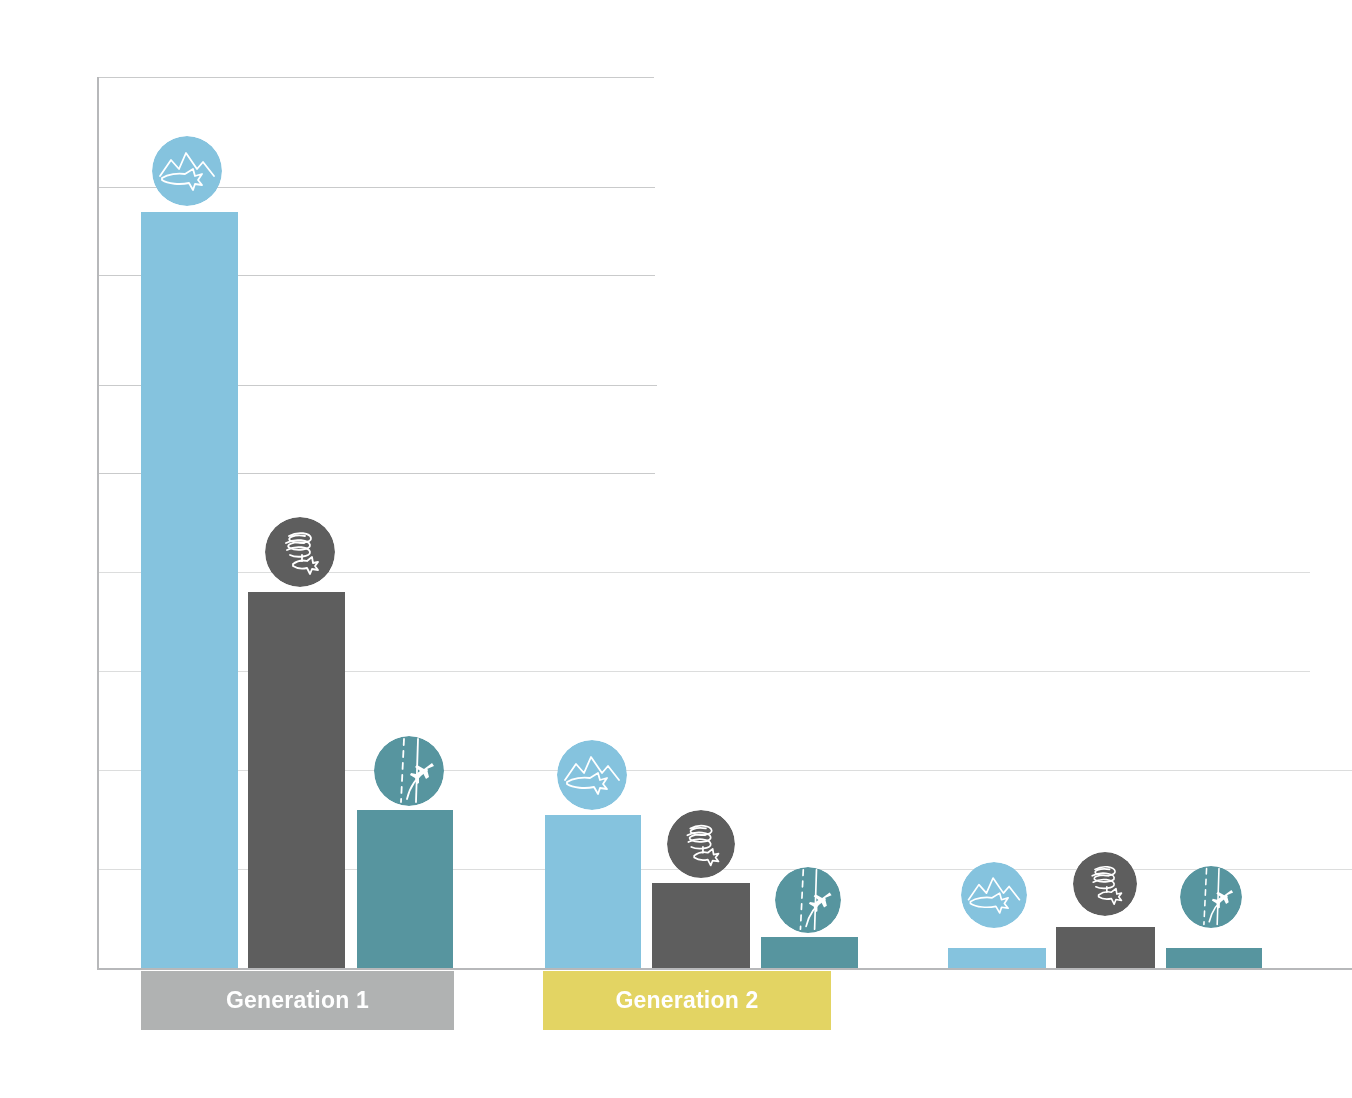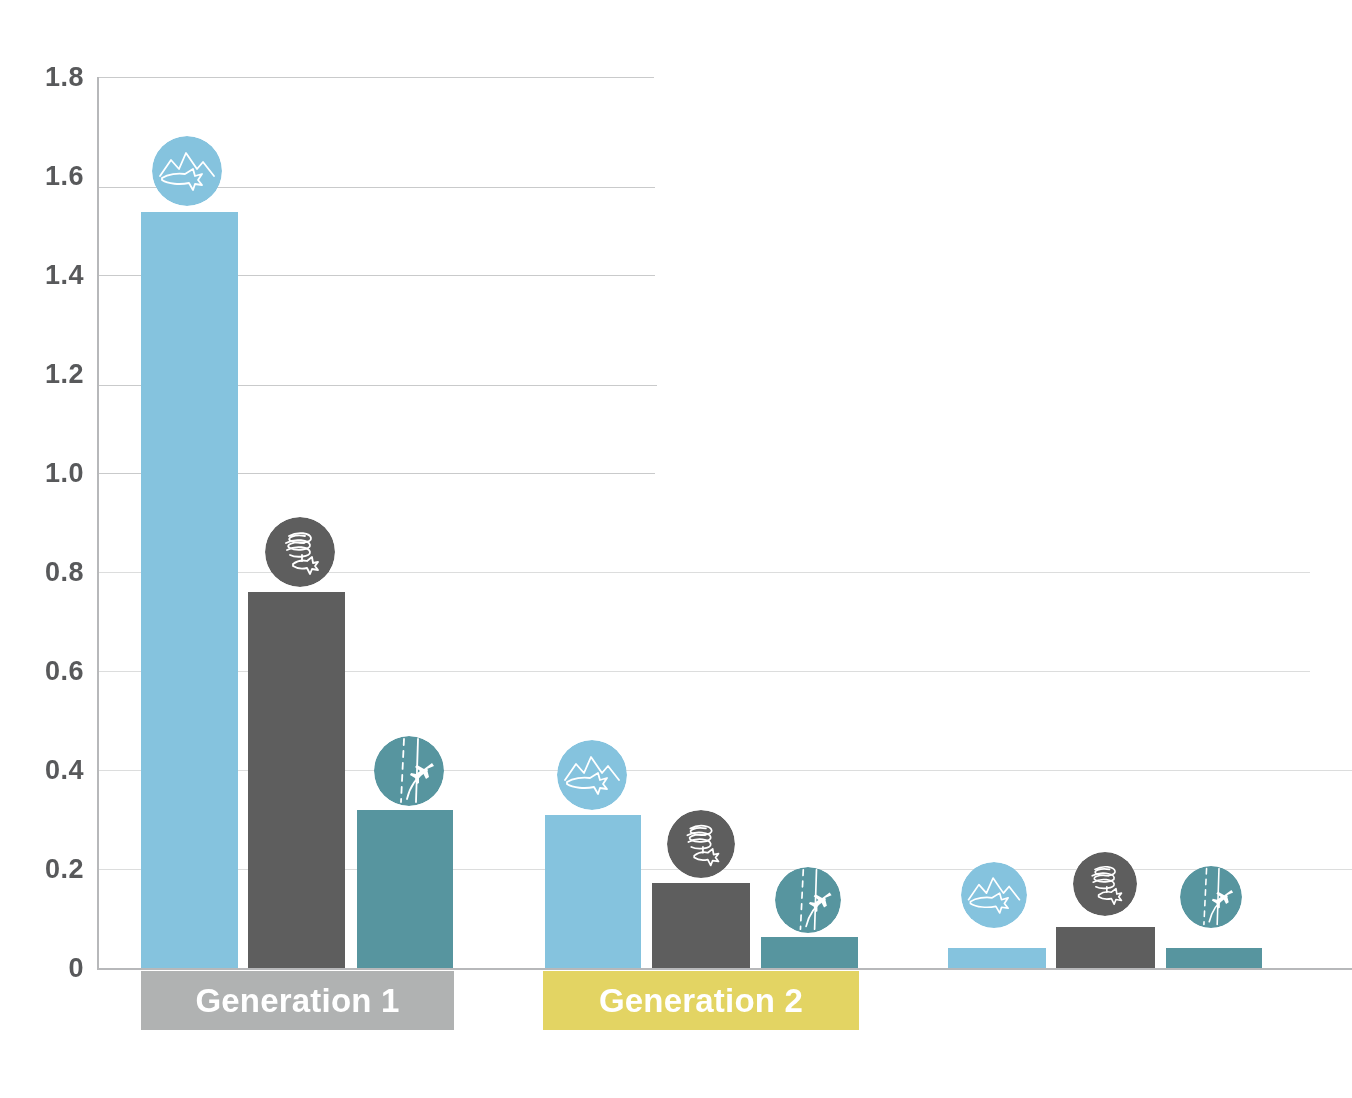--- a/index.html
+++ b/index.html
@@ -71,21 +71,21 @@
   .group-band{
     position:absolute;
     top:971px;
     height:59px;
     display:flex;
     align-items:center;
     justify-content:center;
   }
   .group-band span{
     color:#ffffff;
-    font-size:33px;
+    font-size:23px;
     font-weight:700;
     letter-spacing:0.2px;
     line-height:1;
   }
 </style>
 </head>
 <body>
 
 <div id="chart-root">
 
@@ -95,32 +95,20 @@
   <div class="gridline" style="top:385px;width:560px;"></div>
   <div class="gridline" style="top:473px;width:558px;"></div>
   <div class="gridline faded" style="top:572px;width:1213px;"></div>
   <div class="gridline faded" style="top:671px;width:1213px;"></div>
   <div class="gridline faded" style="top:770px;width:1255px;"></div>
   <div class="gridline faded" style="top:869px;width:1255px;"></div>
 
   <div id="y-axis-spine"></div>
   <div id="x-axis-baseline"></div>
 
-  <div id="ytick-col">
-    <div class="ytick" style="top:77px;">1.8</div>
-    <div class="ytick" style="top:176px;">1.6</div>
-    <div class="ytick" style="top:275px;">1.4</div>
-    <div class="ytick" style="top:374px;">1.2</div>
-    <div class="ytick" style="top:473px;">1.0</div>
-    <div class="ytick" style="top:572px;">0.8</div>
-    <div class="ytick" style="top:671px;">0.6</div>
-    <div class="ytick" style="top:770px;">0.4</div>
-    <div class="ytick" style="top:869px;">0.2</div>
-    <div class="ytick" style="top:968px;">0</div>
-  </div>
 
   <div id="plot">
 
     <div class="bar bar-blue" style="left:141px;width:97px;height:756px;"></div>
     <div class="bar bar-gray" style="left:248px;width:97px;height:376px;"></div>
     <div class="bar bar-teal" style="left:357px;width:96px;height:158px;"></div>
 
     <div class="bar bar-blue" style="left:545px;width:96px;height:153px;"></div>
     <div class="bar bar-gray" style="left:652px;width:98px;height:85px;"></div>
     <div class="bar bar-teal" style="left:761px;width:97px;height:31px;"></div>
@@ -231,17 +219,17 @@
           <path d="M33 63 C36 50 44 40 53 34"></path>
           <path d="M58 27 L50 33 L43 29 L41 31 L46 35 L42 38 L37 37 L36 39 L41 42 L43 48 L45 47 L45 40 L49 37 L52 43 L55 41 L53 33 L60 30 Z" fill="#ffffff" stroke="none"></path>
         </g>
       </svg>
     </div>
   </div>
 
   <div class="group-band" style="left:141px;width:313px;background:#b0b2b2;">
     <span>Generation 1</span>
   </div>
-  <div class="group-band" style="left:543px;width:316px;background:#e3d463;">
+  <div class="group-band" style="left:543px;width:288px;background:#e3d463;">
     <span>Generation 2</span>
   </div>
 
 </div>
 
 </body></html>

